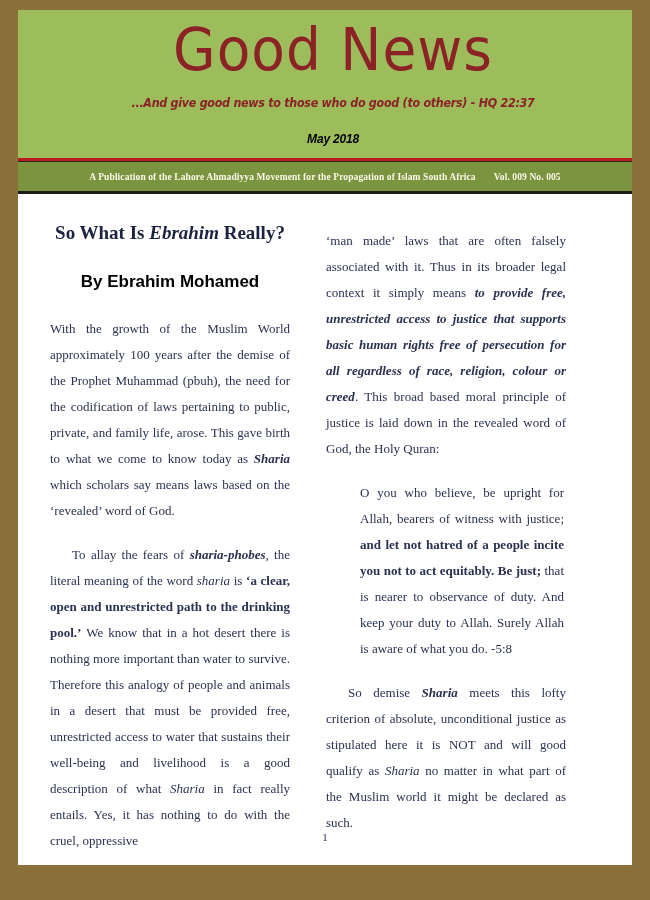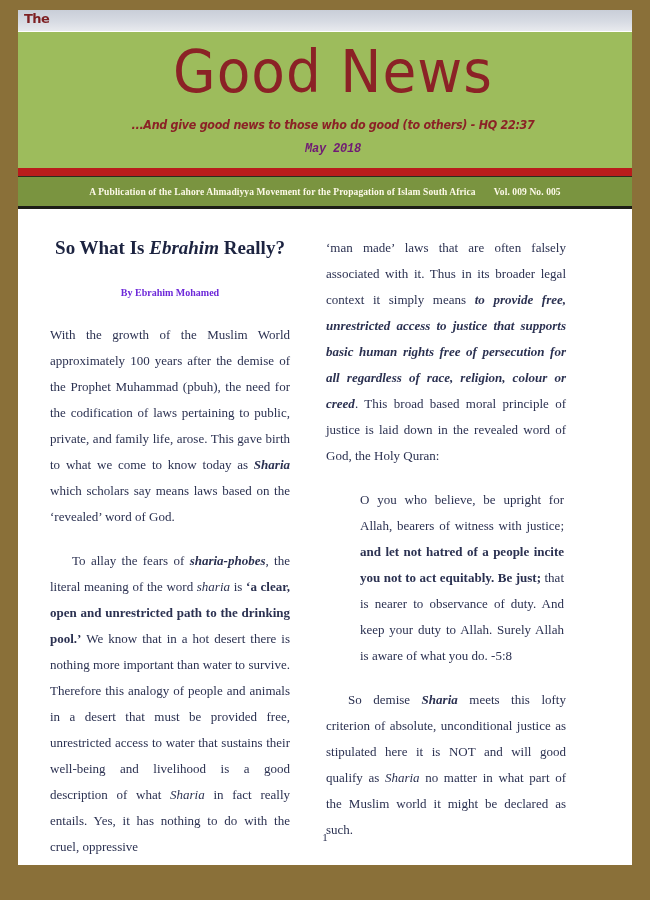--- a/index.html
+++ b/index.html
@@ -51,21 +51,21 @@
     color: #7d1f22;
     letter-spacing: -0.5px;
     line-height: 18px;
   }
 
   
   #masthead {
     background: #9dbc5c;
     padding: 6px 0 12px 16px;
     text-align: center;
-    border-bottom: 8px solid #b91c1c;
+    border-bottom: 3px solid #b91c1c;
   }
   #masthead-title {
     font-family: "DejaVu Sans", sans-serif;
     font-size: 55px;
     line-height: 68px;
     color: #8b2226;
     letter-spacing: 1px;
     font-weight: normal;
     margin: 0;
     transform: scaleY(1.06);
@@ -74,26 +74,26 @@
     font-family: "DejaVu Sans", sans-serif;
     font-size: 11.5px;
     font-weight: bold;
     font-style: italic;
     color: #8b2226;
     margin-top: 12px;
     letter-spacing: -0.3px;
     transform: scaleX(0.97);
   }
   #masthead-date {
-    font-family: Liberation Mono, monospace;
+    font-family: Liberation Sans, sans-serif;
     font-size: 12px;
     font-weight: bold;
     font-style: italic;
-    color: #701a75;
-    margin-top: 10px;
+    color: #000000;
+    margin-top: 22px;
     letter-spacing: -0.2px;
   }
 
   
   #pub-banner {
     background: #7a9440;
     border-top: 1px solid #2b2b20;
     border-bottom: 3px solid #1d1d17;
     height: 33px;
     display: flex;
@@ -133,35 +133,35 @@
     font-size: 19px;
     font-weight: bold;
     color: #1c2340;
     text-align: center;
     line-height: 34px;
     margin: 0 0 22px 0;
   }
   #article-title i { font-style: italic; }
 
   #article-byline {
-    font-family: Liberation Serif, serif;
-    font-size: 10px;
-    font-weight: bold;
-    color: #6d28d9;
+    font-family: Liberation Sans, sans-serif;
+    font-size: 17px;
+    font-weight: bold;
+    color: #000000;
     text-align: center;
     margin: 0 0 24px 0;
   }
 
   p.body-text {
     font-family: "Liberation Serif", serif;
     font-size: 13px;
     line-height: 26px;
     color: #2b3151;
     text-align: justify;
-    margin: 4px 0 18px 0;
+    margin: 12px 0 18px 0;
     hyphens: none;
   }
   p.body-text.indent { text-indent: 22px; }
   p.body-text b { font-weight: bold; }
   p.body-text i { font-style: italic; }
   p.body-text .bi { font-weight: bold; font-style: italic; }
 
   blockquote.quote-block {
     margin: 12px 0 18px 0;
     padding: 0 2px 0 34px;
@@ -183,23 +183,20 @@
     font-size: 11px;
     color: #2b3151;
   }
 </style>
 </head>
 <body>
 
 <div id="page">
   <div id="sheet">
 
-    <div id="top-band">
-      <span id="top-band-word">The</span>
-    </div>
 
     <div id="masthead">
       <div id="masthead-title">Good News</div>
       <div id="masthead-tagline">...And give good news to those who  do good (to others) - HQ 22:37</div>
       <div id="masthead-date">May 2018</div>
     </div>
 
     <div id="pub-banner">
       <span id="pub-banner-text">A Publication of the Lahore Ahmadiyya Movement for the Propagation of Islam South Africa</span>
       <span id="pub-banner-volume">Vol. 009 No. 005</span>

